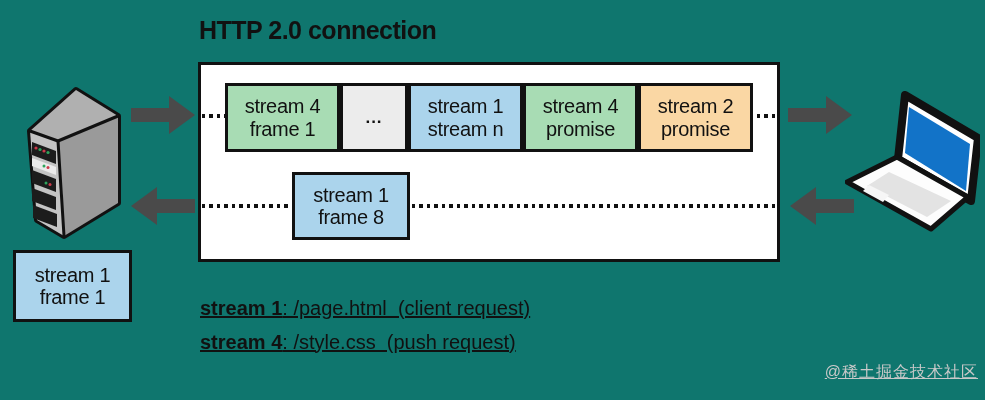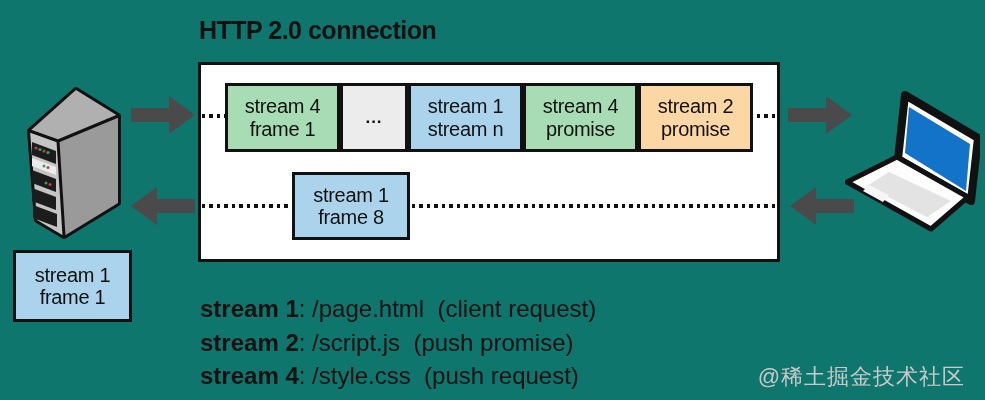--- a/index.html
+++ b/index.html
@@ -35,27 +35,27 @@
   .f1 { left:225px; top:83px;  width:115px; height:69px; }
   .f2 { left:340px; top:83px;  width:68px;  height:69px; font-weight:700; font-size:17px; letter-spacing:1px; }
   .f3 { left:408px; top:83px;  width:115px; height:69px; }
   .f4 { left:523px; top:83px;  width:115px; height:69px; }
   .f5 { left:638px; top:83px;  width:115px; height:69px; }
   .f-resp { left:292px; top:172px; width:118px; height:68px; }
   .f-req  { left:13px;  top:250px; width:119px; height:72px; border-width:3.5px; }
   .icon { position:absolute; }
   .legend {
     position:absolute; left:200px; top:292px;
-    font-size:24px; line-height:33.5px; color:#111;
+    font-size:20px; line-height:33.5px; color:#111;text-decoration:underline;
   }
   .legend .line { white-space:pre; }
   .legend .lbl { font-weight:700; }
   .watermark {
-    position:absolute; right:20px; top:362px;
-    font-size:22px; color:#c9c9c9; letter-spacing:1px;
+    position:absolute; right:7px; top:362px;
+    font-size:16px; color:#c9c9c9; letter-spacing:1px;text-decoration:underline;
   }
 </style>
 </head>
 <body>
 
 <div class="canvas">
 
   <div class="title">HTTP 2.0 connection</div>
 
   <div class="conn-box"></div>
@@ -132,19 +132,18 @@
   <svg class="icon" style="left:845px;top:85px;" width="135" height="150" viewBox="0 0 135 150">
     <polygon points="60,10 133,53 126,116 53,74" fill="#ffffff" stroke="#111" stroke-width="8" stroke-linejoin="round"></polygon>
     <polygon points="64,22 125,59 121,106 60,68" fill="#1273c8"></polygon>
     <polygon points="52,72 123,112 86,144 2,97" fill="#fdfdfd" stroke="#111" stroke-width="5" stroke-linejoin="round"></polygon>
     <polygon points="44,87 106,116 82,132 22,101" fill="#e3e3e3"></polygon>
     <polygon points="24,100 44,110 38,117 18,106" fill="#f6f6f6"></polygon>
   </svg>
 
   <div class="legend">
     <div class="line"><span class="lbl">stream 1</span><span>: /page.html  (client request)</span></div>
-    <div class="line"><span class="lbl">stream 2</span><span>: /script.js  (push promise)</span></div>
     <div class="line"><span class="lbl">stream 4</span><span>: /style.css  (push request)</span></div>
   </div>
 
   <div class="watermark">@稀土掘金技术社区</div>
 
 </div>
 
 </body></html>

